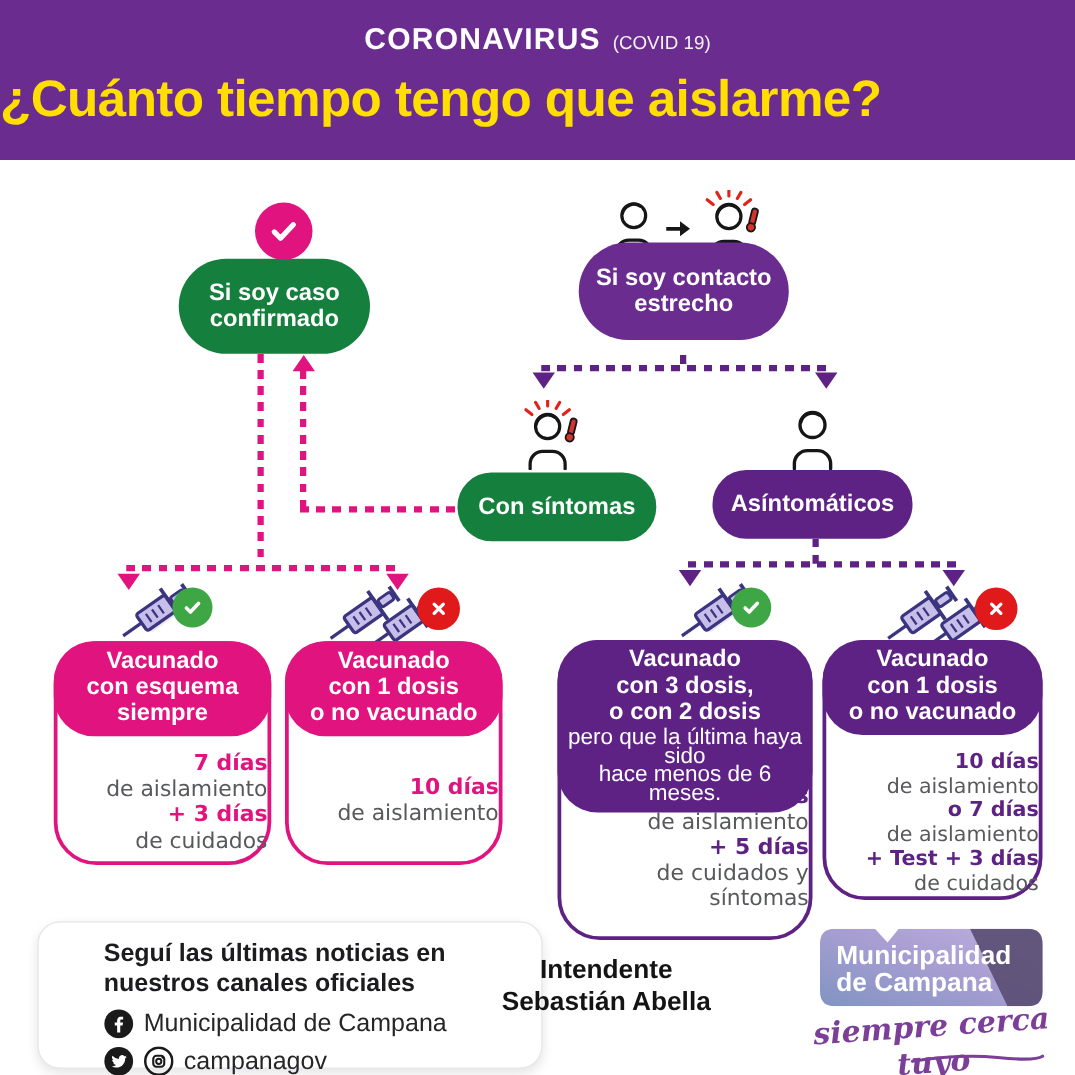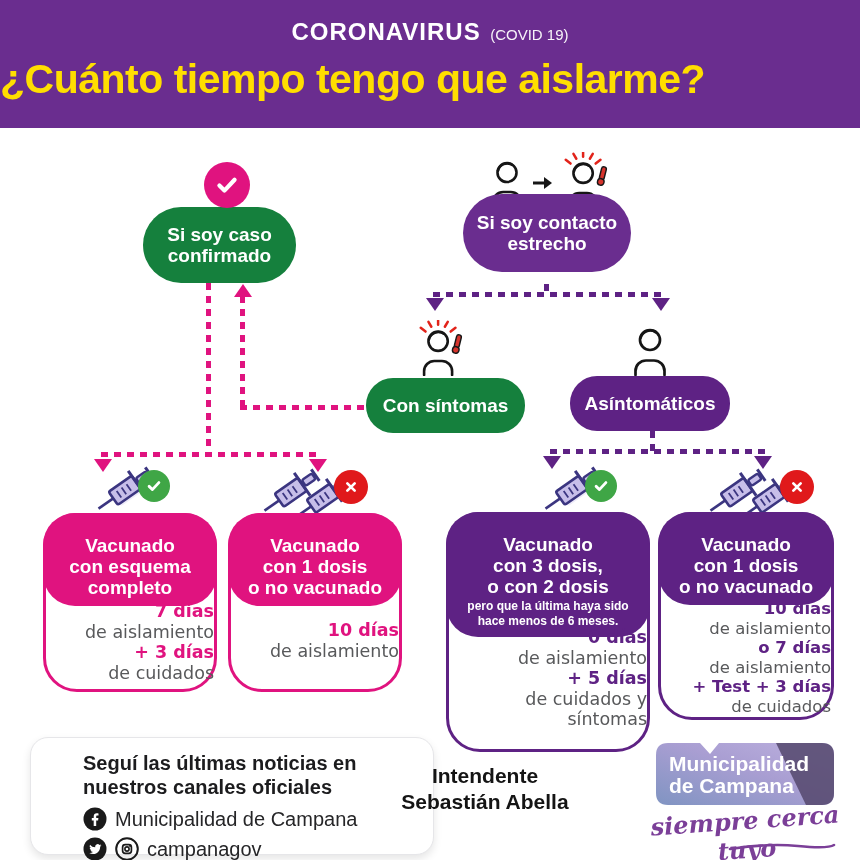--- a/index.html
+++ b/index.html
@@ -40,24 +40,24 @@
                 justify-content:center;z-index:4;}
   .icon-abs{position:absolute;z-index:3;}
   .cluster{position:absolute;z-index:3;}
   .cluster svg{position:absolute;}
 
   
   .obox{position:absolute;background:#fff;border-radius:34px;z-index:3;}
   .obox.pk{border:3px solid #E0137F;}
   .obox.pu{border:3px solid #5E2284;}
   .ohead{position:absolute;left:-3px;right:-3px;top:-3px;border-radius:32px;color:#fff;
-         font-weight:bold;font-size:19px;line-height:21px;text-align:center;padding:22px 2px 8px;}
+         font-weight:bold;font-size:19px;line-height:21px;text-align:center;padding:5px 2px 8px;}
   .ohead.pk{background:#E0137F;}
   .ohead.pu{background:#5E2284;}
-  .ohead .note{font-size:12px;line-height:15px;margin-top:2px;font-weight:bold;}
+  .ohead .note{font-size:18px;line-height:15px;margin-top:2px;font-weight:normal;}
   .obody{position:absolute;left:0;right:0;text-align:right;color:#58595B;
          font-family:"DejaVu Sans","Liberation Sans",sans-serif;font-size:17.5px;line-height:20.5px;}
   .obody .acc{font-weight:bold;}
   .obody.pk .acc{color:#E0137F;}
   .obody.pu .acc{color:#5E2284;}
   .obody.small{font-size:16.5px;line-height:19.5px;}
 
   
   .newscard{position:absolute;left:30px;top:737px;width:404px;height:118px;background:#fff;
             border:1px solid #e6e6e9;border-radius:18px;box-shadow:0 4px 9px rgba(0,0,0,.10);
@@ -273,21 +273,21 @@
       <svg width="16" height="16" viewBox="0 0 24 24">
           <path d="M6.5 6.5 L17.5 17.5 M17.5 6.5 L6.5 17.5" stroke="#fff" stroke-width="4" stroke-linecap="round"></path>
         </svg>
     </div>
   </div>
 
   <div class="obox pk" style="left:43px;top:513px;width:168px;height:173px;">
     <div class="ohead pk">
       <div>Vacunado</div>
       <div>con esquema</div>
-      <div>completo</div>
+      <div>siempre</div>
     </div>
     <div class="obody pk" style="top:85px;">
       <div class="acc">7 días</div>
       <div>de aislamiento</div>
       <div class="acc">+ 3 días</div>
       <div>de cuidados</div>
     </div>
   </div>
 
   <div class="obox pk" style="left:228px;top:513px;width:168px;height:173px;">

